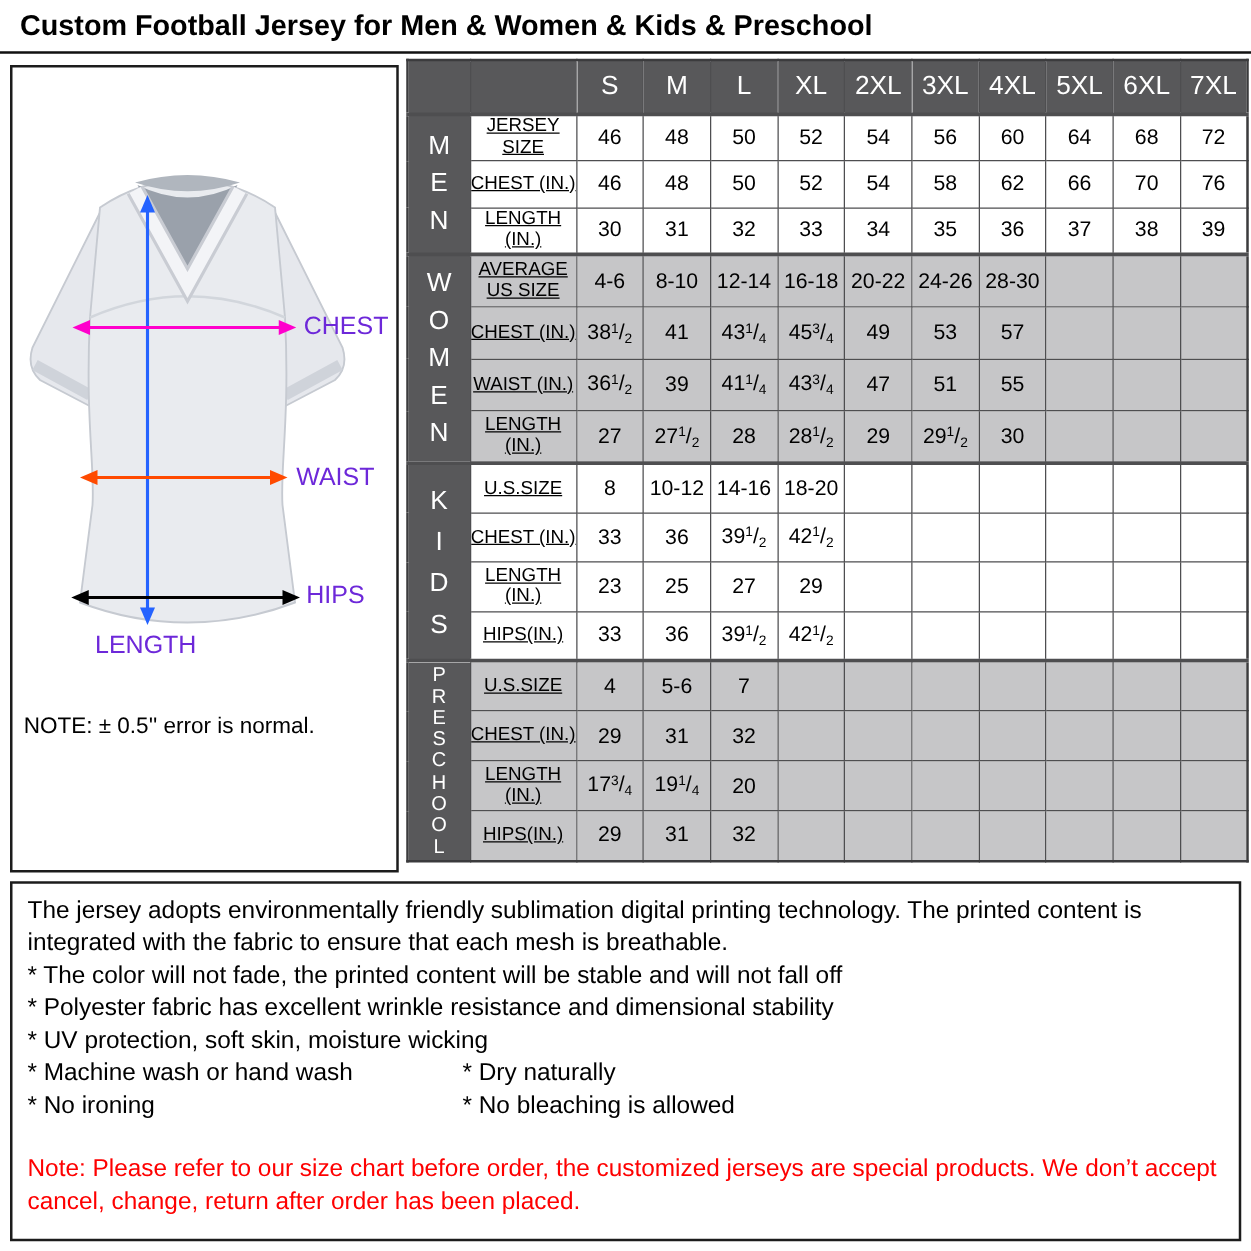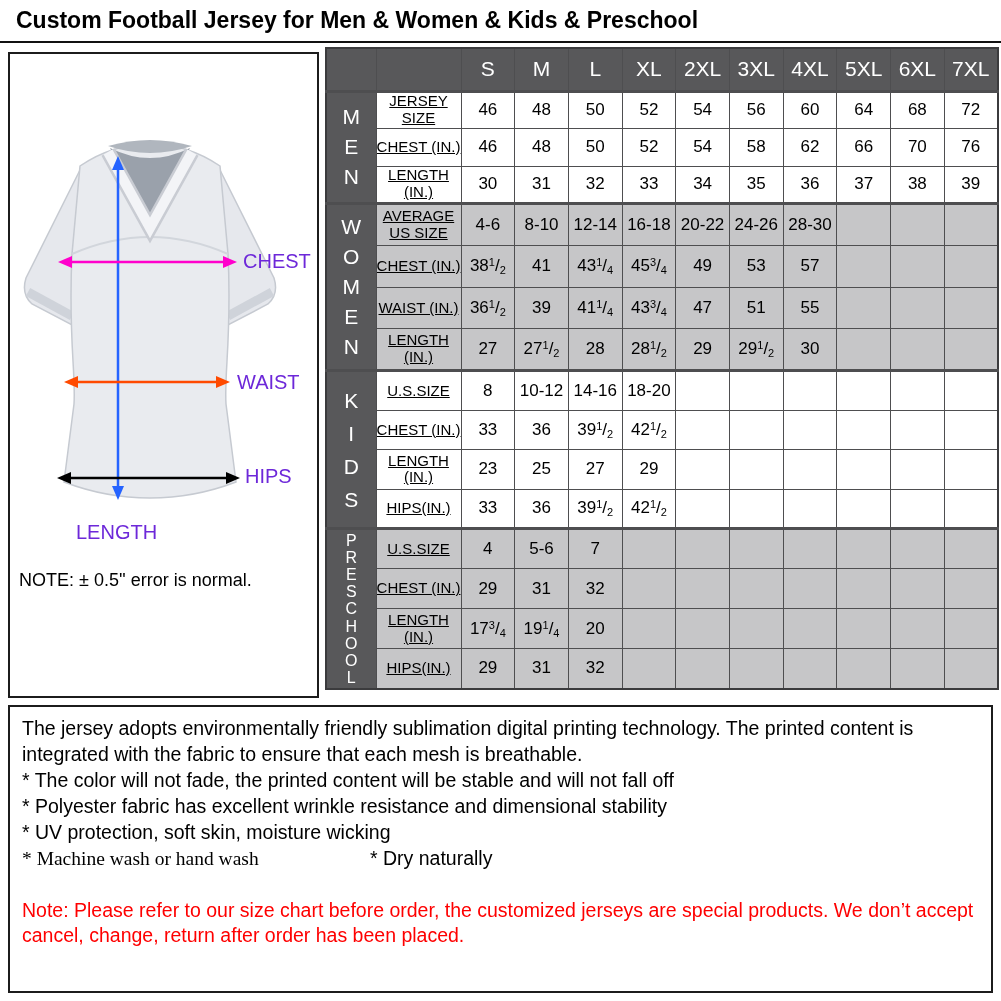--- a/index.html
+++ b/index.html
@@ -12,21 +12,21 @@
   .title-rule { position:absolute; left:0; top:41px; width:1001px; height:2px; background:#111; }
 
   
   .diagram-panel { position:absolute; left:8px; top:52px; width:311px; height:646px;
     border:2px solid #1c1c1c; background:#fff; }
   .diagram-panel svg { position:absolute; left:0; top:0; }
   .measure-label { position:absolute; font-size:20px; color:#6d28d9; white-space:nowrap; }
   .lbl-chest { left:233px; top:196px; }
   .lbl-waist { left:227px; top:317px; }
   .lbl-hips  { left:235px; top:411px; }
-  .lbl-length{ left:66px;  top:451px;margin-top:16px; }
+  .lbl-length{ left:66px;  top:451px; }
   .diagram-note { position:absolute; left:9px; top:516px; font-size:18px; white-space:nowrap; }
 
   
   .size-table-wrap { position:absolute; left:325px; top:47px; }
   table { border-collapse:collapse; table-layout:fixed; width:672px; border:2px solid #3b3b3d; }
   th, td { border:1px solid #4e4e50; text-align:center; vertical-align:middle;
            padding:0; overflow:hidden; }
   thead th { background:#58585a; color:#fff; font-size:21px; font-weight:400; height:43px; }
   tbody { border-top:3px solid #4e4e50; }
   td.group { background:#58585a; color:#fff; }
@@ -45,21 +45,21 @@
   td.val sup { font-size:11px; vertical-align:0.45em; }
   td.val sub { font-size:11px; vertical-align:-0.3em; }
 
   
   .desc-panel { position:absolute; left:8px; top:705px; width:985px; height:288px;
     border:2px solid #1c1c1c; background:#fff; padding:9px 12px; font-size:19.5px; line-height:1.33; }
   .desc-intro { width:940px; }
   .desc-bullets div { width:960px; }
   .care-title { margin-top:25px; }
   .care-row { display:flex; }
-  .care-col1 { width:348px;font-family:Liberation Serif, serif; }
+  .care-col1 { width:348px; }
   .desc-note { margin-top:26px; width:962px; }
 </style>
 </head>
 <body>
 
 <div id="stage">
 
   <div class="title">Custom Football Jersey for Men &amp; Women &amp; Kids &amp; Preschool</div>
   <div class="title-rule"></div>
 
@@ -379,17 +379,21 @@
     <div class="desc-bullets">
         <div>* The color will not fade, the printed content will be stable and will not fall off</div>
         <div>* Polyester fabric has excellent wrinkle resistance and dimensional stability</div>
         <div>* UV protection, soft skin, moisture wicking</div>
       </div>
     <div id="care-rows">
         <div class="care-row">
           <span class="care-col1">* Machine wash or hand wash</span>
           <span>* Dry naturally</span>
         </div>
+        <div class="care-row">
+          <span class="care-col1">* No ironing</span>
+          <span>* No bleaching is allowed</span>
+        </div>
       </div>
     <div class="desc-note" style="color: rgb(254, 0, 0);">Note: Please refer to our size chart before order, the customized jerseys are special products. We don’t accept cancel, change, return after order has been placed.</div>
   </div>
 
 </div>
 
 </body></html>

